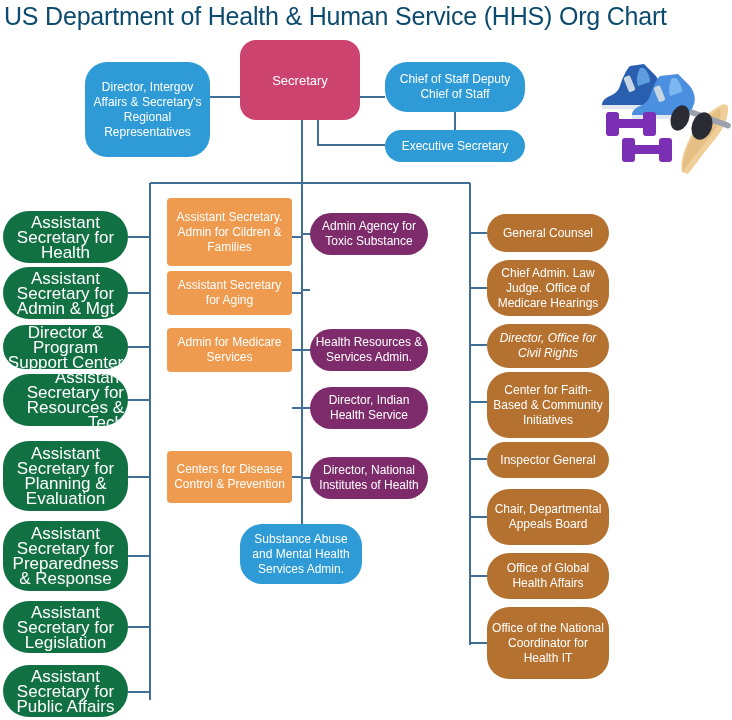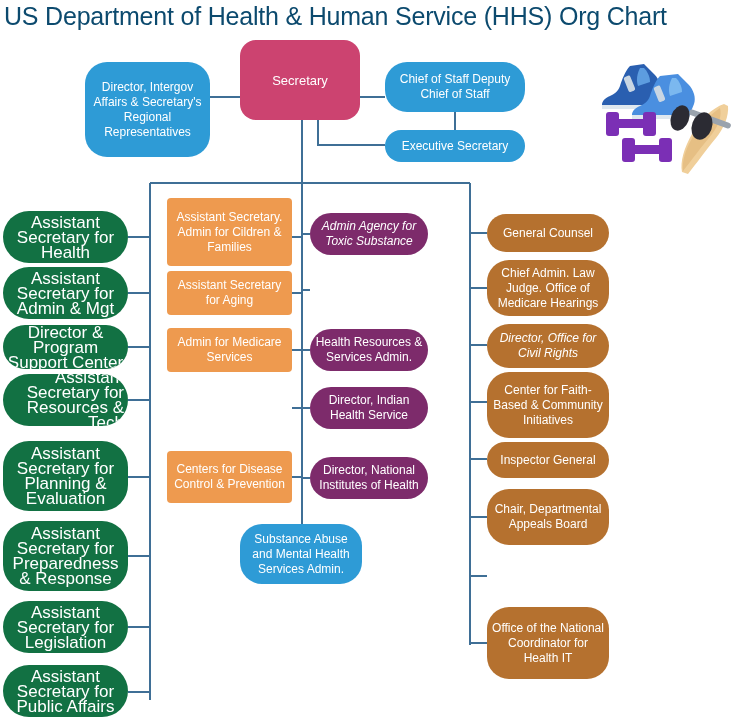--- a/index.html
+++ b/index.html
@@ -181,21 +181,21 @@
   <div class="node n-orange" style="left:167px; top:271px; width:125px; height:44px;">
     <span>Assistant Secretary for Aging</span>
   </div>
   <div class="node n-orange" style="left:167px; top:328px; width:125px; height:44px;">
     <span>Admin for Medicare Services</span>
   </div>
   <div class="node n-orange" style="left:167px; top:451px; width:125px; height:52px;">
     <span>Centers for Disease Control &amp; Prevention</span>
   </div>
 
-  <div class="node n-purple" style="left:310px; top:213px; width:118px; height:42px;font-style:italic;">
+  <div class="node n-purple" style="left:310px; top:213px; width:118px; height:42px;">
     <span>Admin Agency for Toxic Substance</span>
   </div>
   <div class="node n-purple" style="left:310px; top:329px; width:118px; height:42px;">
     <span>Health Resources &amp; Services Admin.</span>
   </div>
   <div class="node n-purple" style="left:310px; top:387px; width:118px; height:42px;">
     <span>Director, Indian Health Service</span>
   </div>
   <div class="node n-purple" style="left:310px; top:457px; width:118px; height:42px;">
     <span>Director, National Institutes of Health</span>
@@ -215,20 +215,23 @@
     <span>Director, Office for Civil Rights</span>
   </div>
   <div class="node n-brown" style="left:487px; top:372px; width:122px; height:66px;">
     <span>Center for Faith-Based &amp; Community Initiatives</span>
   </div>
   <div class="node n-brown" style="left:487px; top:442px; width:122px; height:36px;">
     <span>Inspector General</span>
   </div>
   <div class="node n-brown" style="left:487px; top:489px; width:122px; height:56px;">
     <span>Chair, Departmental Appeals Board</span>
+  </div>
+  <div class="node n-brown" style="left:487px; top:553px; width:122px; height:46px;">
+    <span>Office of Global Health Affairs</span>
   </div>
   <div class="node n-brown" style="left:487px; top:607px; width:122px; height:72px;">
     <span>Office of the National Coordinator for Health IT</span>
   </div>
 
   <svg id="clipart" viewBox="0 0 140 140" xmlns="http://www.w3.org/2000/svg">
 
     <g>
       <path d="M38,28 C33,33 30,42 28,48 C26,54 22,56 18,58 C13,60 10,63 10,67 L10,71 L62,71 L68,56 C70,50 68,42 62,36 L52,26 Z" fill="#2a5fb0"></path>
       <path d="M48,30 C45,36 44,42 46,48 L58,44 C58,38 55,33 52,30 Z" fill="#5d9de0"></path>

